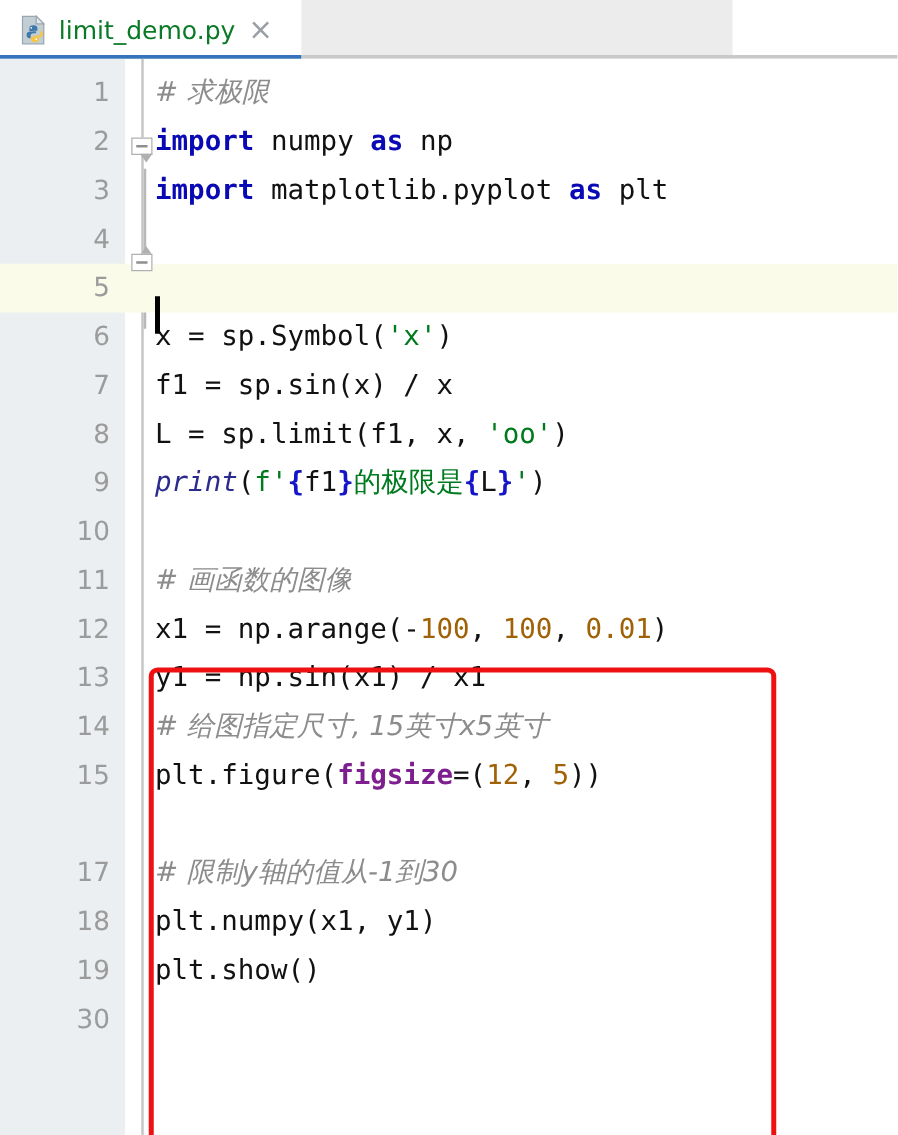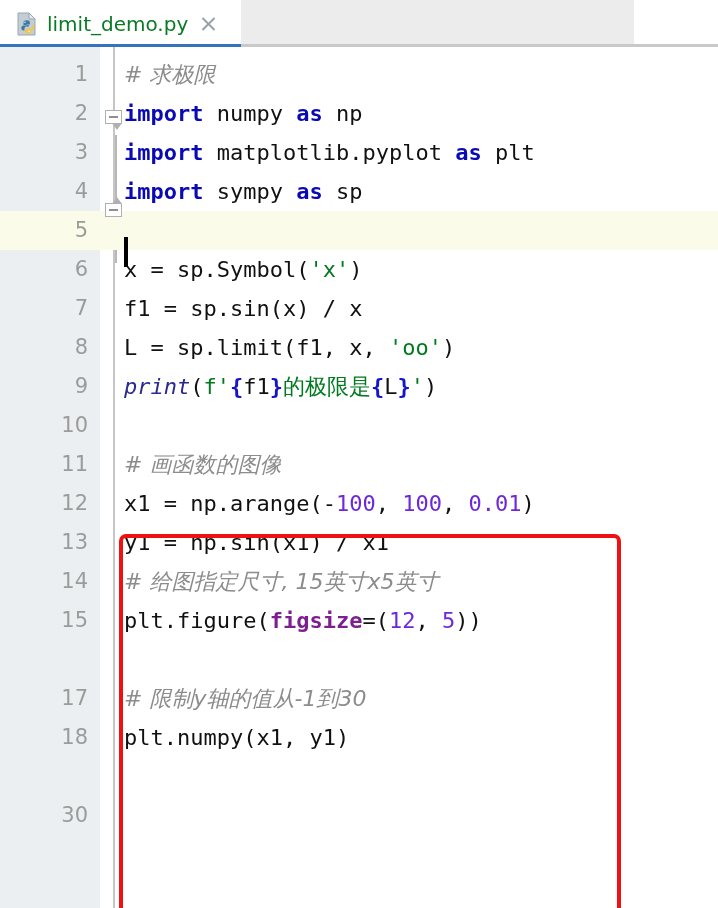--- a/index.html
+++ b/index.html
@@ -13,21 +13,21 @@
   }
   #app {
     position: relative;
     width: 718px; height: 908px;
     background: #ffffff;
   }
 
   
   .tabbar {
     position: absolute; left: 0; top: 0;
-    width: 634px; height: 47px;
+    width: 586px; height: 47px;
     background: #ececec;
     box-sizing: border-box;
   }
   .tabbar-underline {
     position: absolute; left: 0; top: 44px;
     width: 718px; height: 3px;
     background: #c9c9c9;
   }
   .tab {
     position: absolute; left: 0; top: 0;
@@ -115,21 +115,21 @@
     height: 39px;
     line-height: 39px;
     white-space: pre;
     font-family: "DejaVu Sans Mono", monospace;
     font-size: 22px;
     color: #111111;
   }
 
   
   .kw   { color: #0a0ab4; font-weight: bold; }
-  .num  { color: #6d28d9; }
+  .num  { color: #a16207; }
   .str  { color: #007a1e; }
   .cmt  { color: #8c8c8c; font-style: italic; }
   .bi   { color: #2b2b8f; font-style: italic; }
   .kwarg{ color: #7d1f8f; font-weight: bold; }
   .brc  { color: #1414c8; font-weight: bold; }
   .plain{ color: #111111; }
   .cmt-cjk { font-family: "DejaVu Sans", sans-serif; text-align: right; }
 
   
   .fold {
@@ -229,21 +229,20 @@
         <div class="row" style="top: 47px;">
           <div class="lineno">2</div>
           <div class="code"><span class="kw">import</span><span class="plain"> numpy </span><span class="kw">as</span><span class="plain"> np</span></div>
         </div>
         <div class="row" style="top: 86px;">
           <div class="lineno">3</div>
           <div class="code"><span class="kw">import</span><span class="plain"> matplotlib.pyplot </span><span class="kw">as</span><span class="plain"> plt</span></div>
         </div>
         <div class="row" style="top: 125px;">
           <div class="lineno">4</div>
-          <div class="code"><span class="kw">import</span><span class="plain"> sympy </span><span class="kw">as</span><span class="plain"> sp</span></div>
         </div>
         <div class="row current" style="top: 164px;">
           <div class="rowbg"></div>
           <div class="lineno">5</div>
           <div class="code"></div>
         </div>
         <div class="row" style="top: 203px;">
           <div class="lineno">6</div>
           <div class="code"><span class="plain">x = sp.Symbol(</span><span class="str">'x'</span><span class="plain">)</span></div>
         </div>
@@ -283,20 +282,24 @@
           <div class="lineno">15</div>
           <div class="code"><span class="plain">plt.figure(</span><span class="kwarg">figsize</span><span class="plain">=(</span><span class="num">12</span><span class="plain">, </span><span class="num">5</span><span class="plain">))</span></div>
         </div>
         <div class="row" style="top: 632px;">
           <div class="lineno">17</div>
           <div class="code"><span class="cmt cmt-cjk"># 限制y轴的值从-1到30</span></div>
         </div>
         <div class="row" style="top: 671px;">
           <div class="lineno">18</div>
           <div class="code"><span class="plain">plt.numpy(x1, y1)</span></div>
+        </div>
+        <div class="row" style="top: 710px;">
+          <div class="lineno">19</div>
+          <div class="code"><span class="plain">plt.show()</span></div>
         </div>
         <div class="row" style="top: 749px;">
           <div class="lineno">30</div>
           <div class="code"></div>
         </div>
       </div>
 
     <div class="fold open" style="top:63px;">
       <span class="box"></span>
       <span class="minus"></span>

